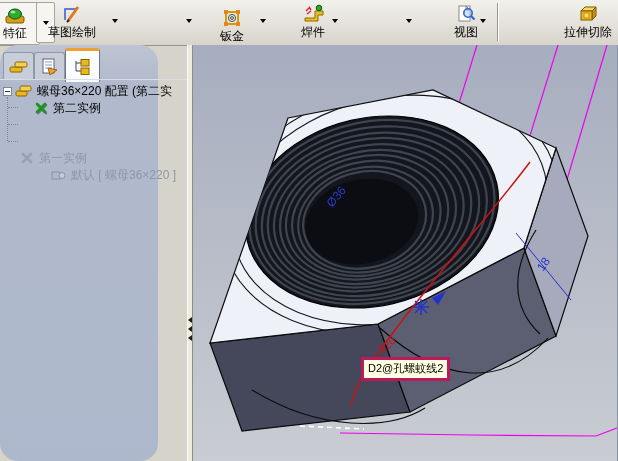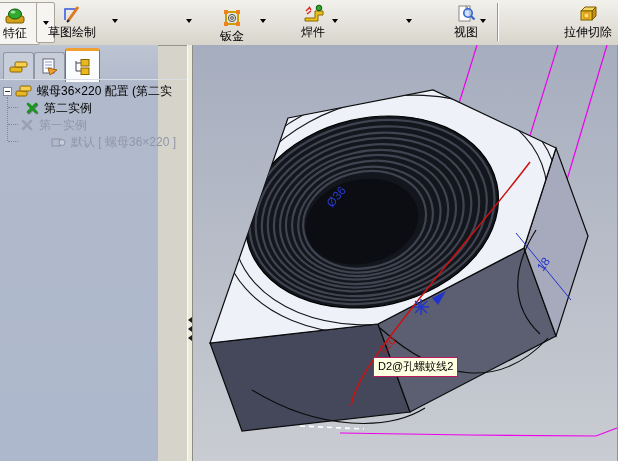--- a/index.html
+++ b/index.html
@@ -18,44 +18,44 @@
   .raised{background:#f6f5f1;border:1px solid #a8a49a;border-radius:2px;}
   .arr{width:0;height:0;border-left:3px solid transparent;border-right:3px solid transparent;
     border-top:4px solid #000;position:absolute;top:19px;}
   #tsep{position:absolute;left:497px;top:3px;width:1px;height:38px;background:#98958a;
     box-shadow:1px 0 0 #fff;}
   #tdropbox{position:absolute;left:36px;top:2px;width:17px;height:39px;
     display:flex;align-items:center;justify-content:center;}
   #tdropbox .arr{position:static;}
   
   #sidepanel{position:absolute;left:0;top:45px;width:158px;height:416px;
-    background:linear-gradient(#bdc4d2,#b1bacc 40px,#aeb8cc);}
+    background:linear-gradient(#bdc4d2,#b1bacc 40px,#aeb8cc);border-radius:18px;}
   .tab{position:absolute;width:29px;height:27px;top:7px;background:#c7cdd9;
     border:1px solid #8f97a8;border-bottom:none;border-radius:3px 3px 0 0;
     display:flex;align-items:center;justify-content:center;}
   .tab.active{top:3px;height:31px;background:#fbfcfe;border-color:#6f7786;
     border-top:3px solid #f0a030;}
   #tabline{position:absolute;left:0;top:34px;width:187px;height:1px;background:#d8dde6;}
   .trow{position:absolute;left:0;height:16px;line-height:16px;white-space:nowrap;
     display:flex;align-items:center;color:#000;}
-  .trow.dim{color:#8f96a8;}
+  .trow.dim{color:#8f96a8;margin-top:33px;}
   .tico{margin-right:4px;flex:0 0 auto;display:flex;}
   #expbox{position:absolute;left:3px;top:42px;width:9px;height:9px;background:#fff;
     border:1px solid #7e8698;box-sizing:border-box;}
   #expbox::after{content:"";position:absolute;left:1px;top:3px;width:5px;height:1px;background:#333;}
   .tline{position:absolute;border-left:1px dotted #7e8698;}
   .tstub{position:absolute;border-top:1px dotted #7e8698;}
   
   #splitter{position:absolute;left:187px;top:45px;width:6px;height:416px;
     background:#edebdc;border-left:1px solid #fbfaf4;border-right:1px solid #8e8e86;box-sizing:border-box;}
   .sarr{position:absolute;left:0px;width:0;height:0;border-top:3px solid transparent;
     border-bottom:3px solid transparent;border-right:4px solid #1a1a1a;}
   
   #viewport{position:absolute;left:193px;top:45px;width:425px;height:416px;}
-  #tooltip{position:absolute;left:180px;top:312px;background:#ffffe1;border:1px solid #be185d;
+  #tooltip{position:absolute;left:168px;top:312px;background:#ffffe1;border:3px solid #be185d;
     padding:1px 4px 2px 4px;font-size:11px;color:#000;white-space:nowrap;z-index:5;}
   #winedge{position:absolute;right:0;top:45px;width:1px;height:416px;background:#8894ac;}
 </style>
 </head>
 <body>
 
 <div id="toolbar">
 
   <div class="tbtn raised" style="left:-10px;width:48px;">
     <span class="ic">
@@ -178,21 +178,21 @@
   <div class="trow" style="left:15px;top:38px;">
     <span class="tico">
       <svg width="18" height="16">
           <rect x="1" y="8" width="11" height="5" rx="1.5" fill="#e8b820" stroke="#8a6200"></rect>
           <rect x="5" y="3" width="11" height="5" rx="1.5" fill="#f5d050" stroke="#8a6200"></rect>
         </svg>
     </span>
     <span>螺母36×220 配置   (第二实</span>
   </div>
 
-  <div class="trow" style="left:24px;top:55px;">
+  <div class="trow" style="left:33px;top:55px;">
     <span class="tico">
       <svg width="16" height="14">
           <path d="M4,3 L12,11 M12,3 L4,11" stroke="#6a7284" stroke-width="2.6" stroke-linecap="round" transform="translate(1,1)"></path>
           <path d="M4,3 L12,11 M12,3 L4,11" stroke="#189818" stroke-width="2.6" stroke-linecap="round"></path>
         </svg>
     </span>
     <span>第二实例</span>
   </div>
 
   <div class="trow dim" style="left:19px;top:72px;">

